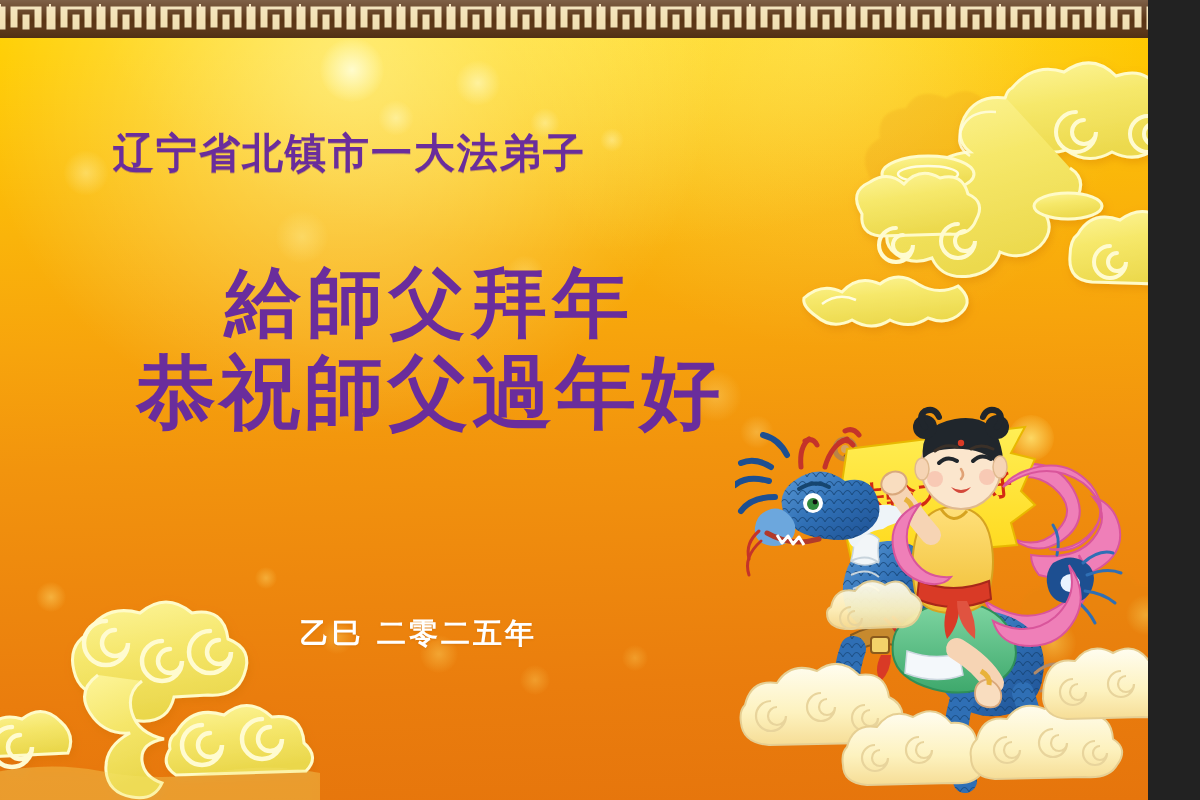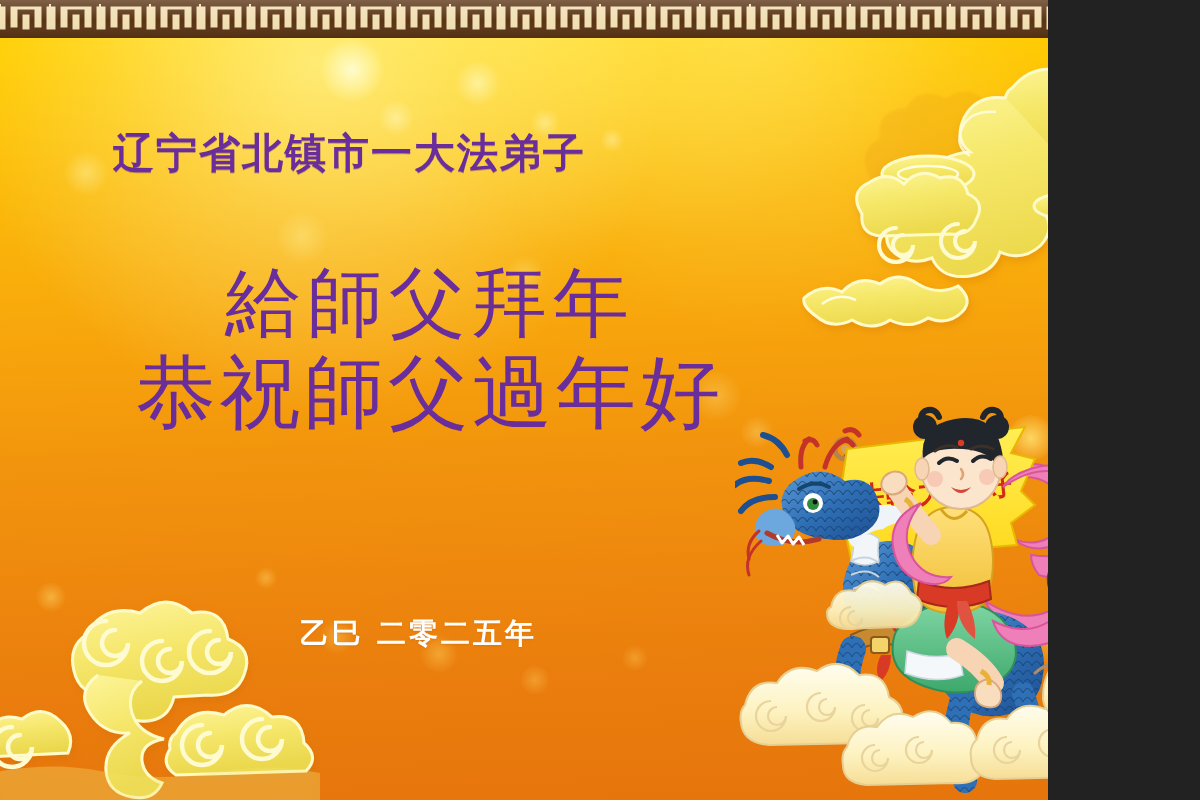--- a/index.html
+++ b/index.html
@@ -2,21 +2,21 @@
 <html><head>
 <meta charset="utf-8">
 <style>
   html, body {
     margin: 0;
     padding: 0;
     background: #222;
   }
   #card {
     position: relative;
-    width: 1048px;
+    width: 1148px;
     height: 800px;
     overflow: hidden;
     font-family: "DejaVu Sans", "Liberation Sans", sans-serif;
     background: linear-gradient(178deg,
         #ffd400 0%,
         #ffcc00 7%,
         #fdc206 16%,
         #fab40a 28%,
         #f7a40c 42%,
         #f2940d 56%,
@@ -77,21 +77,21 @@
     white-space: nowrap;
     text-shadow: 0 1px 0 rgba(90,30,130,.35);
   }
   #title-block {
     position: absolute;
     left: 0;
     top: 262px;
     width: 860px;
     z-index: 20;
     color: #6a2d9c;
-    font-weight: normal;
+    font-weight: bold;
     line-height: 1.08;
     text-align: center;
   }
   #title-line-1 {
     font-size: 76px;
     letter-spacing: 6px;
     white-space: nowrap;
     display: block;
   }
   #title-line-2 {

